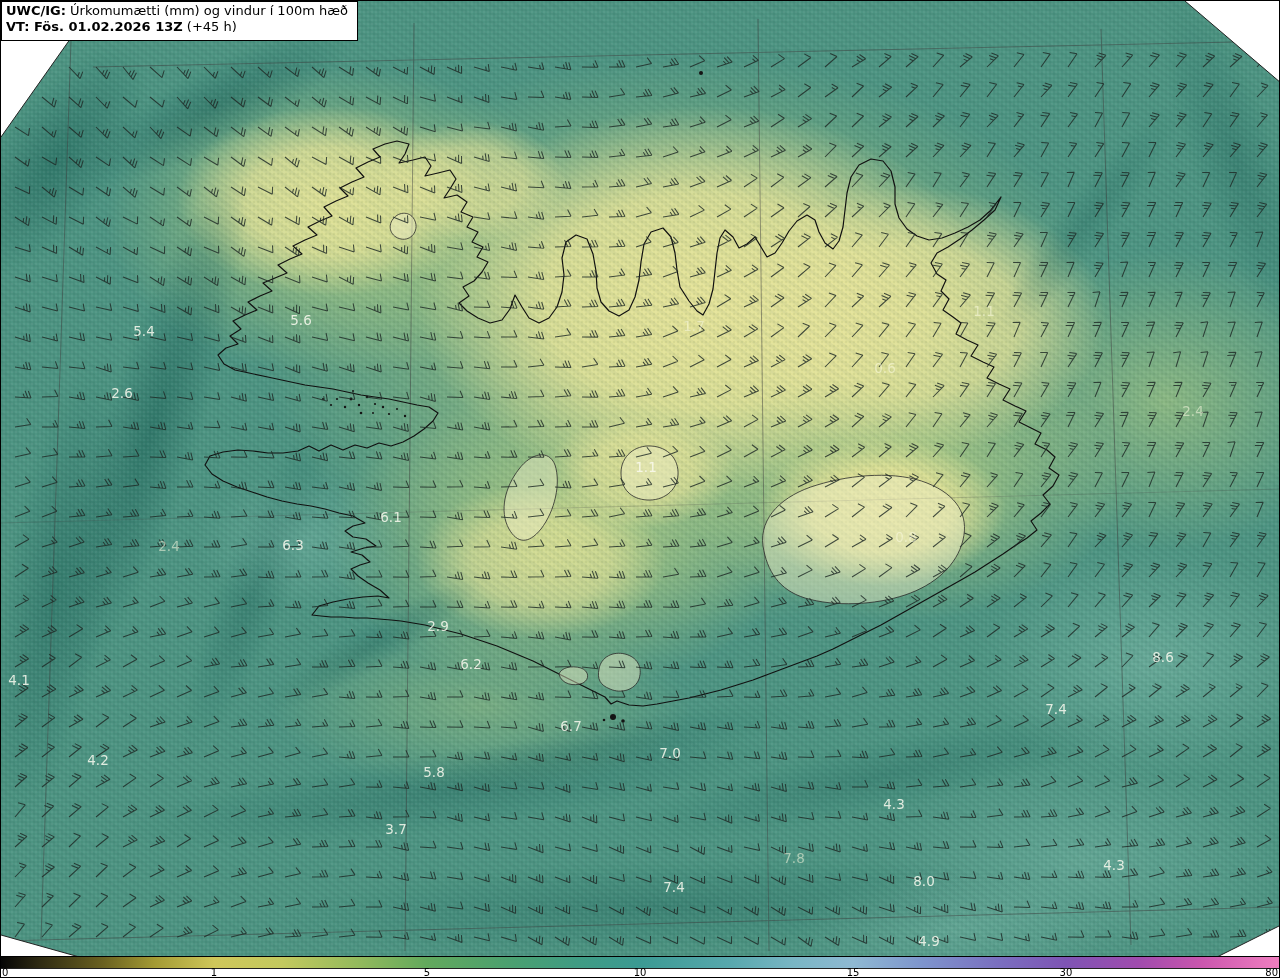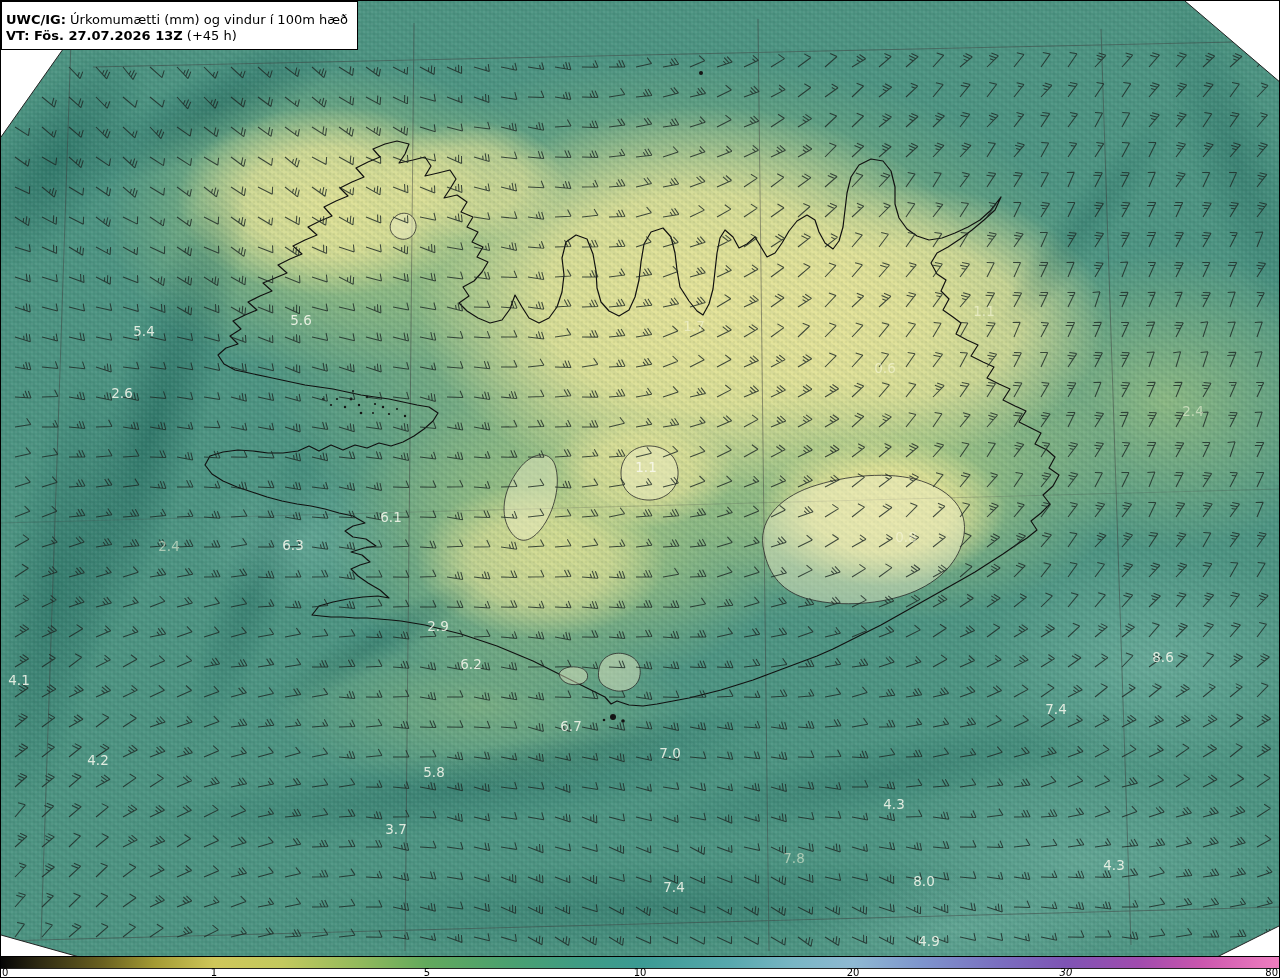--- a/index.html
+++ b/index.html
@@ -6,21 +6,21 @@
   html,body { background:#777; }
   .stage {
     position:relative; width:1280px; height:978px; background:#fff;
     border:1px solid #000; overflow:hidden;
     font-family:"DejaVu Sans", sans-serif;
   }
   #map-svg { position:absolute; left:0; top:0; display:block; }
 
   .info-box {
     position:absolute; left:0; top:0; background:#fff;
-    border:1px solid #000; padding:10px 9px 4px 4px;
+    border:1px solid #000; padding:1px 9px 4px 4px;
     font-size:13px; line-height:1.25; color:#000; white-space:nowrap;
   }
   .info-box .l2 { font-size:12px; }
   .info-box b { font-weight:bold; }
 
   .colorbar {
     position:absolute; left:0; bottom:0; width:100%; height:21px;
     background:#fff; border-top:1px solid #000;
   }
   #cbar-strip { height:12px; width:100%; border-bottom:1px solid #222; }
@@ -218,28 +218,28 @@
         <text x="793" y="862" class="dim">7.8</text>
         <text x="1113" y="869">4.3</text>
         <text x="673" y="891">7.4</text>
         <text x="923" y="885">8.0</text>
         <text x="928" y="945">4.9</text>
       </g>
   </svg>
 
   <div class="info-box">
     <div class="l1"><b>UWC/IG:</b><span> Úrkomumætti (mm) og vindur í 100m hæð</span></div>
-    <div class="l3"><b>VT: Fös. 27.07.2026 13Z</b><span> (+45 h)</span></div>
+    <div class="l3"><b>VT: Fös. 01.02.2026 13Z</b><span> (+45 h)</span></div>
   </div>
 
   <div class="colorbar">
     <div id="cbar-strip" style="background: linear-gradient(90deg, rgb(5, 5, 5) 0%, rgb(46, 42, 18) 3%, rgb(106, 97, 32) 8%, rgb(163, 154, 51) 12%, rgb(207, 199, 90) 16.7%, rgb(195, 201, 94) 22%, rgb(147, 186, 92) 28%, rgb(98, 169, 92) 33.3%, rgb(74, 160, 112) 40%, rgb(63, 156, 131) 45%, rgb(59, 154, 147) 50%, rgb(87, 168, 173) 57%, rgb(121, 182, 196) 62%, rgb(143, 185, 211) 66.7%, rgb(126, 149, 205) 72%, rgb(122, 111, 192) 78%, rgb(126, 84, 180) 83.3%, rgb(160, 75, 174) 89%, rgb(203, 86, 174) 94%, rgb(240, 127, 192) 100%);"></div>
     <div id="cbar-ticks">
         <span class="cbtick" style="left: 0%; transform: translateX(1px);">0</span>
         <span class="cbtick" style="left: 16.67%;">1</span>
         <span class="cbtick" style="left: 33.33%;">5</span>
         <span class="cbtick" style="left: 50%; text-decoration: underline;">10</span>
-        <span class="cbtick" style="left: 66.67%;">20</span>
-        <span class="cbtick" style="left: 83.33%; font-style: italic;">30</span>
+        <span class="cbtick" style="left: 66.67%;">15</span>
+        <span class="cbtick" style="left: 83.33%;">30</span>
         <span class="cbtick" style="left: 100%; transform: translateX(calc(-100% - 1px));">80</span>
       </div>
   </div>
 </div>
 
 </body></html>

